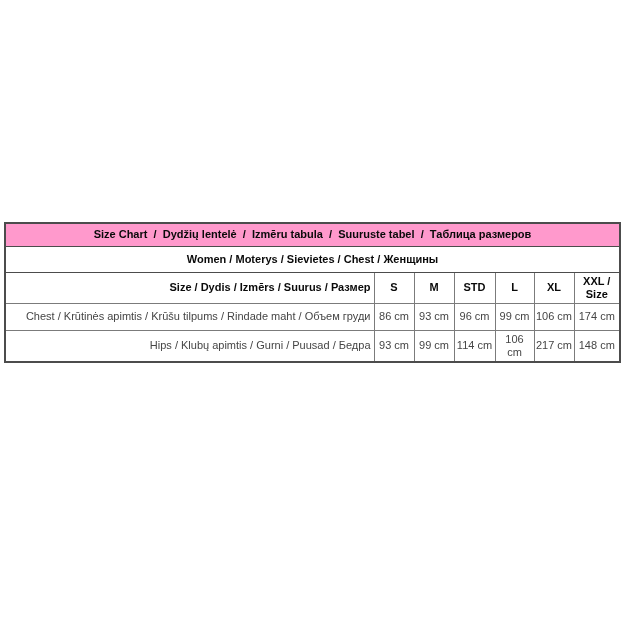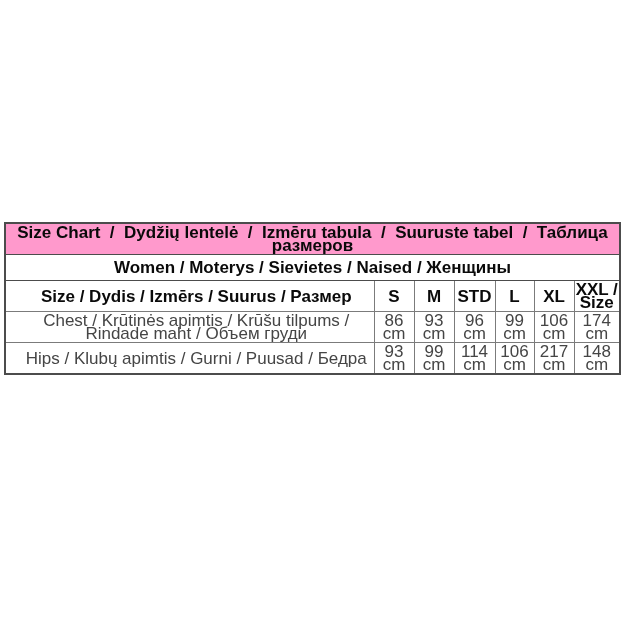--- a/index.html
+++ b/index.html
@@ -15,29 +15,29 @@
     position: absolute;
     left: 4px;
     top: 222px;
     width: 617px;
     border-collapse: collapse;
     table-layout: fixed;
     border: 2px solid #4c4c4c;
   }
   td {
     border: 1px solid #7b7b7b;
-    font-size: 17px;
+    font-size: 11px;
     line-height: 13px;
     color: #454545;
     vertical-align: middle;
     padding: 2px 3px;
     overflow: hidden;
   }
   td.label {
-    text-align: center;
+    text-align: right;
     padding-left: 16px;
   }
   td.val {
     text-align: center;
     padding-left: 1px;
     padding-right: 1px;
   }
   .bold {
     font-weight: bold;
     color: #0a0a0a;
@@ -73,21 +73,21 @@
     <col style="width:40px">
     <col style="width:46px">
   </colgroup>
 
   <tbody>
       <tr class="r-title">
     <td colspan="7" class="banner bold">Size Chart  /  Dydžių lentelė  /  Izmēru tabula  /  Suuruste tabel  /  Таблица размеров</td>
   </tr>
 
   <tr class="r-sub">
-    <td colspan="7" class="subtitle bold">Women / Moterys / Sievietes / Naised / Женщины</td>
+    <td colspan="7" class="subtitle bold">Women / Moterys / Sievietes / Chest / Женщины</td>
   </tr>
 
   <tr class="r-head">
     <td class="label bold">Size / Dydis / Izmērs / Suurus / Размер</td>
     <td class="val bold">S</td>
     <td class="val bold">M</td>
     <td class="val bold">STD</td>
     <td class="val bold">L</td>
     <td class="val bold">XL</td>
     <td class="val bold">XXL / Size</td>

